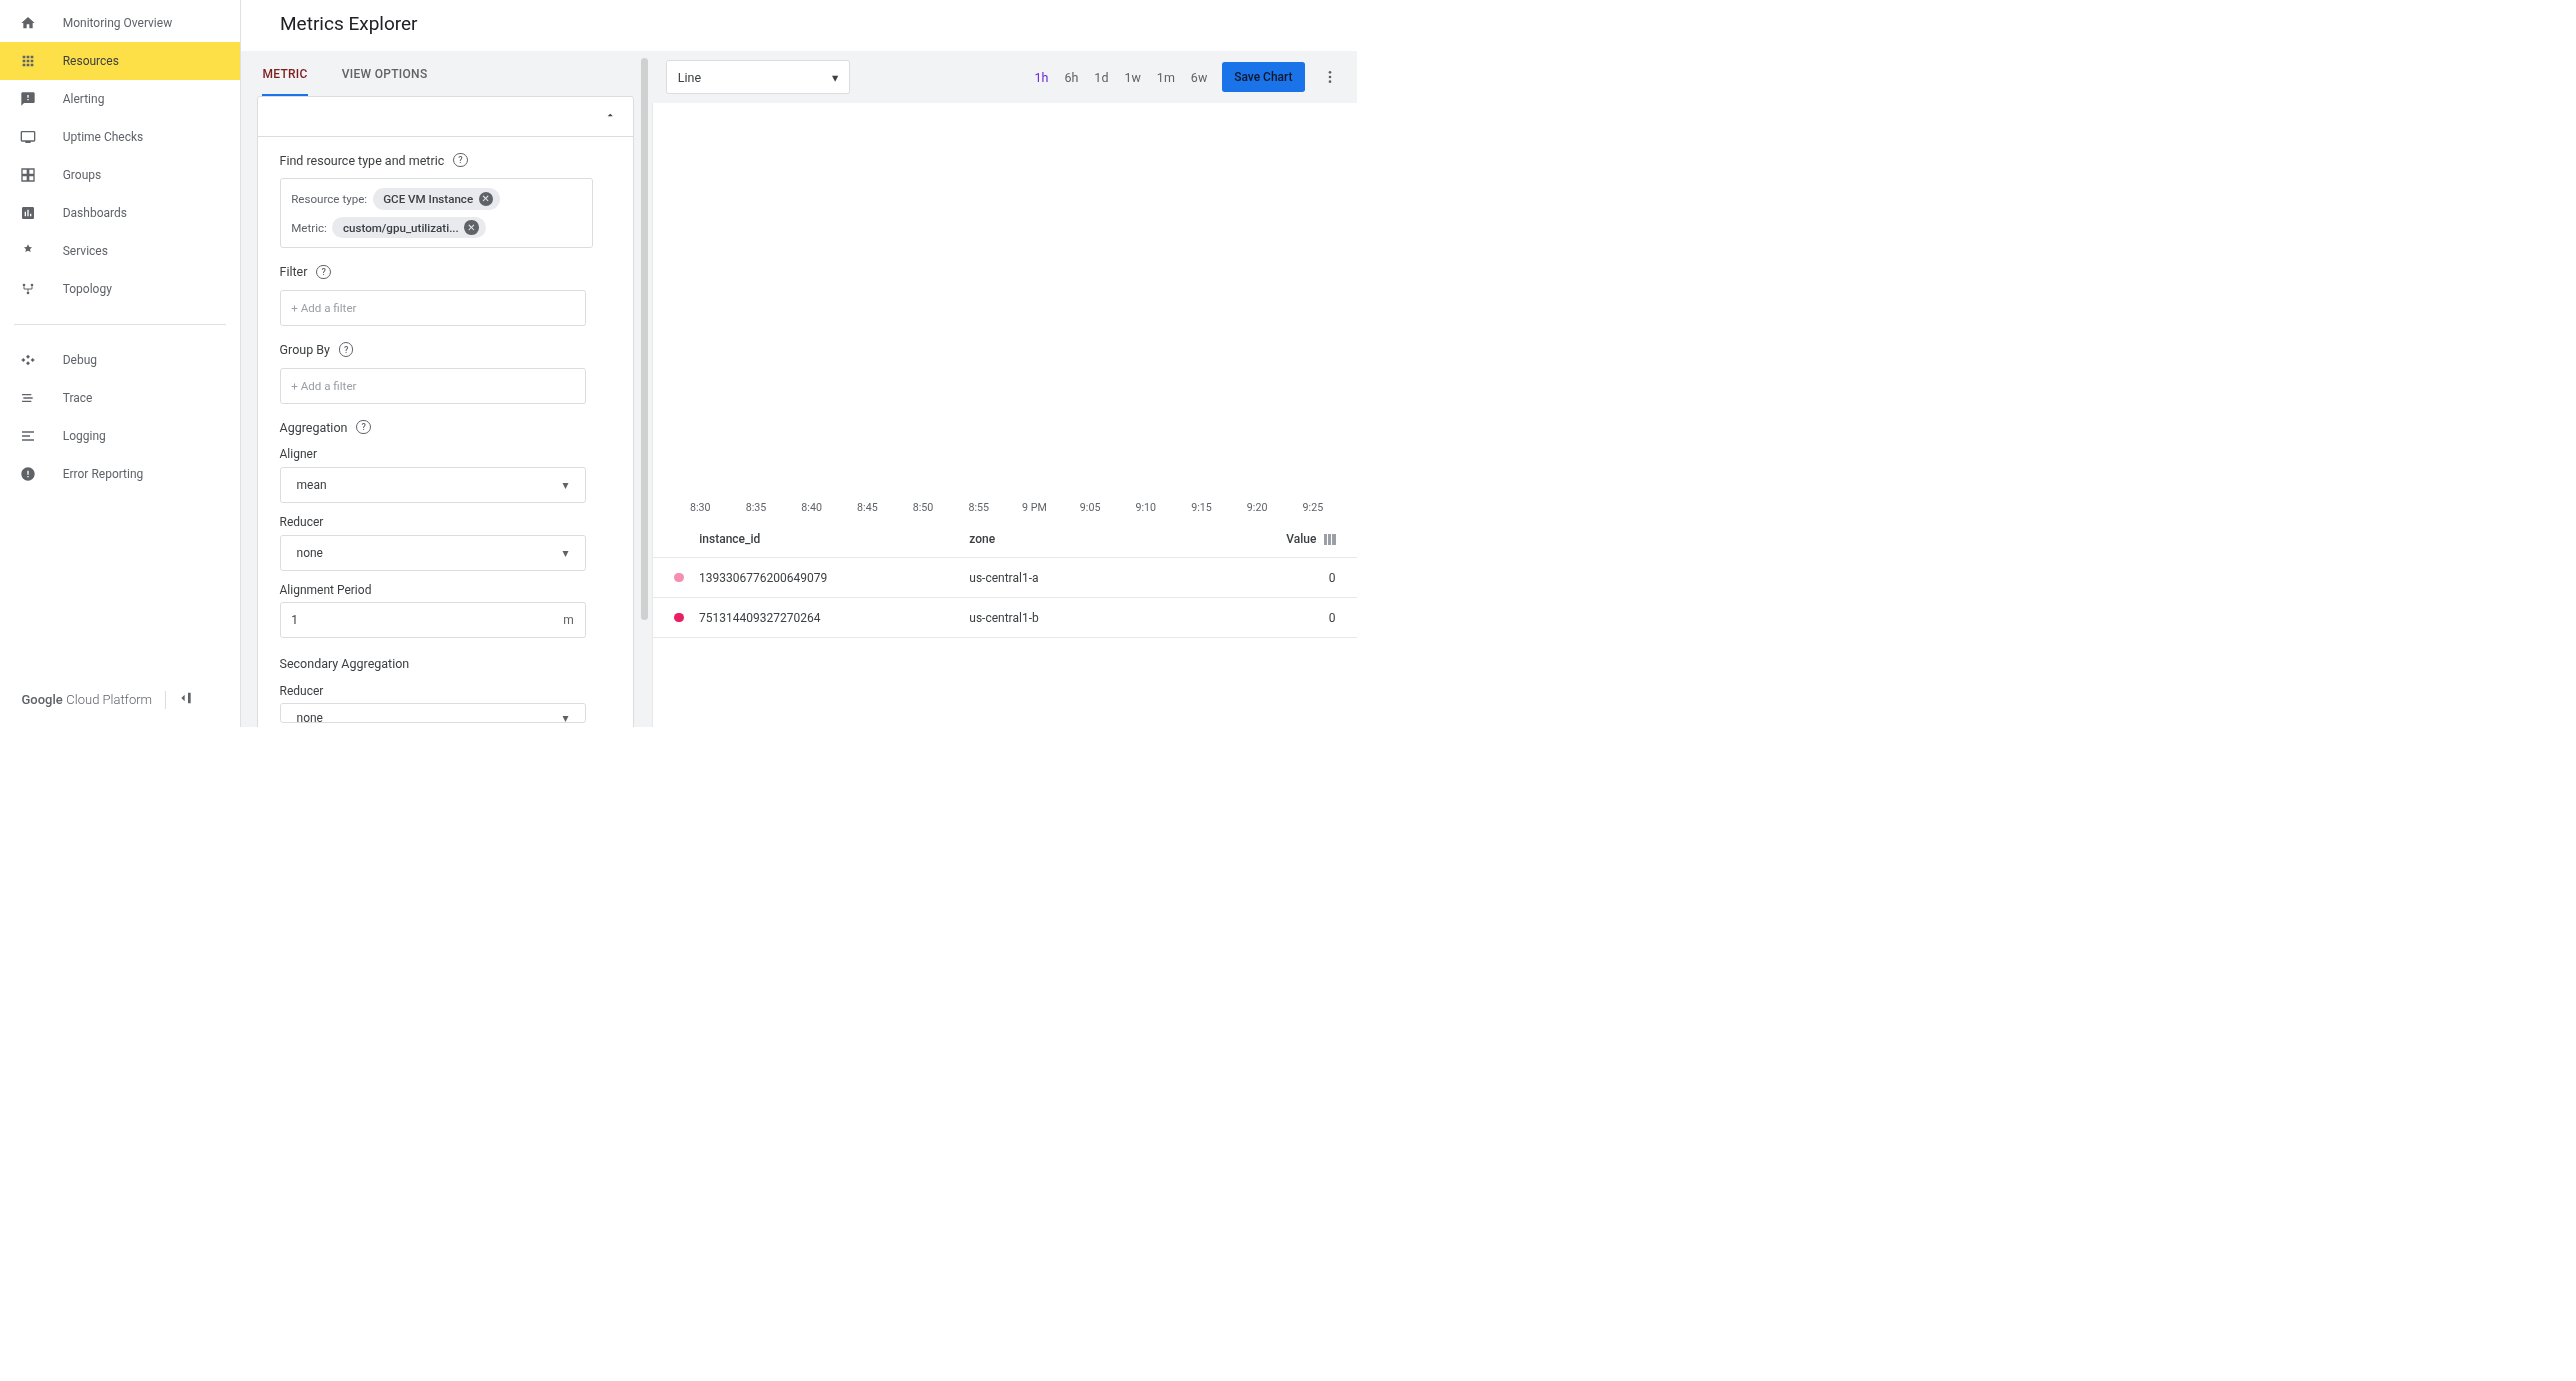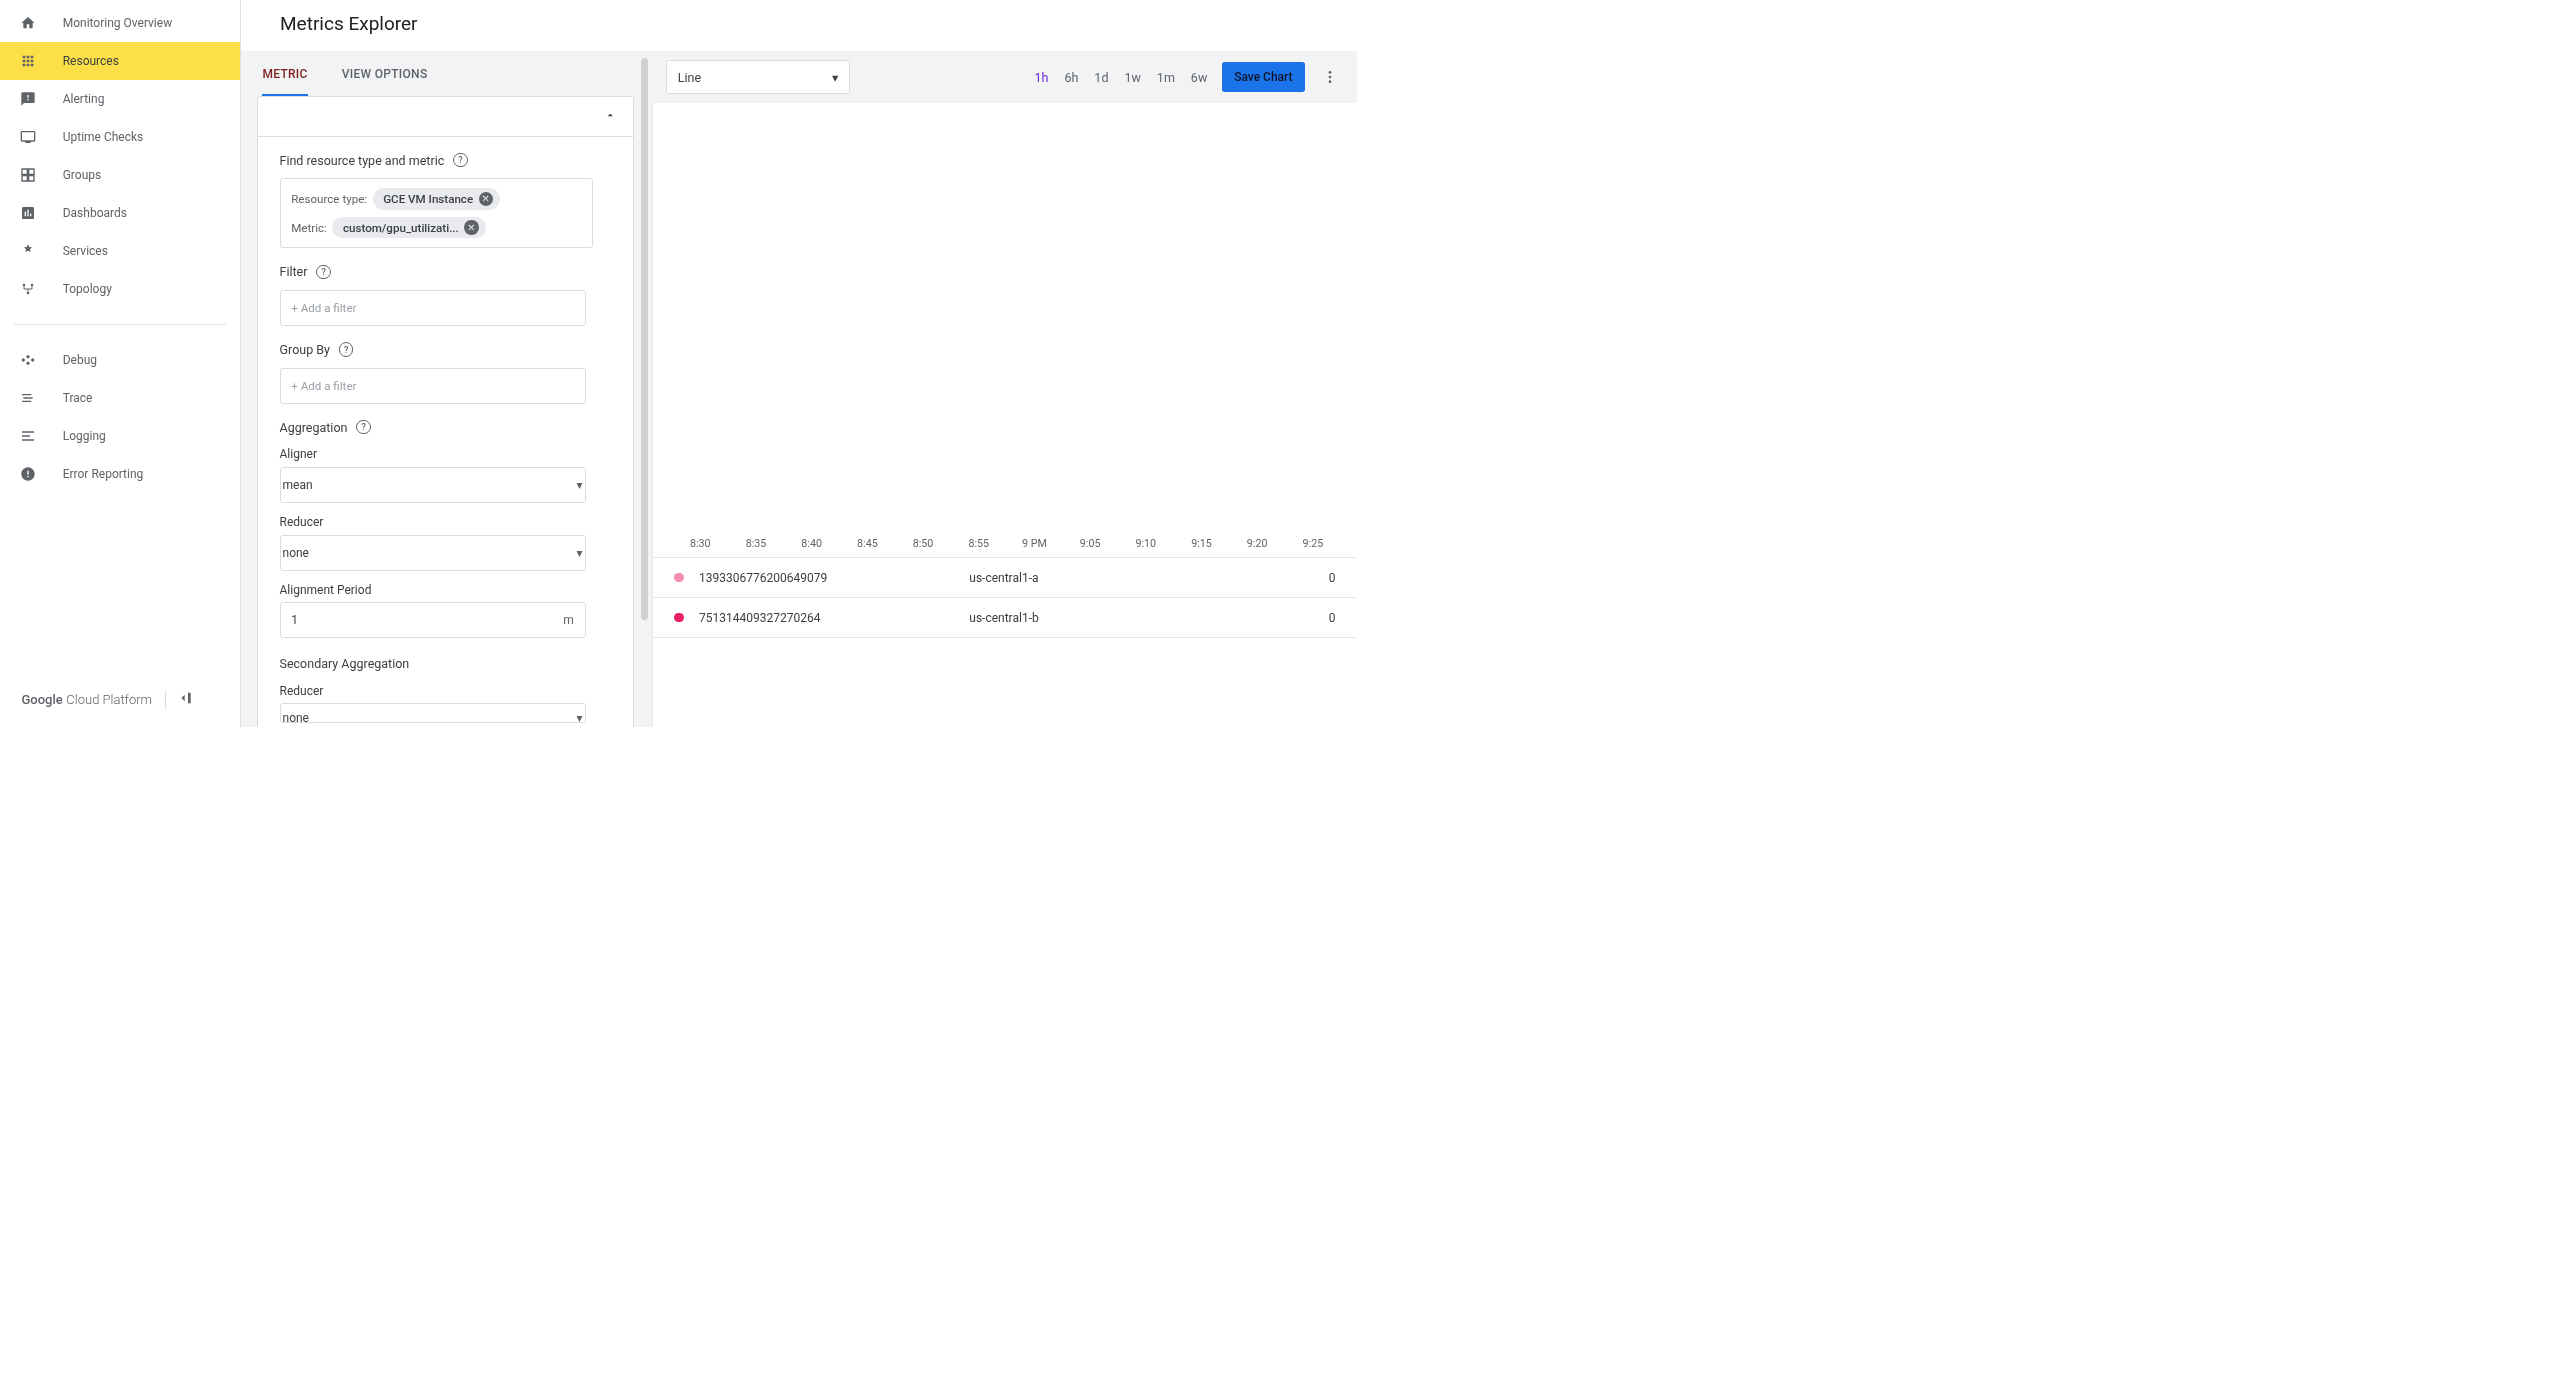--- a/index.html
+++ b/index.html
@@ -36,21 +36,21 @@
 .section-label:first-child { margin-top: 0; }
 .help-circle { width: 14.3px; height: 14.3px; border: 1.3px solid #5f6368; border-radius: 50%; display: inline-flex; align-items: center; justify-content: center; font-size: 9px; color: #5f6368; font-weight: 500; }
 
 .chip-box { border: 0.9px solid #dadce0; border-radius: 2.7px; padding: 9px 10.7px; display: flex; flex-direction: column; gap: 7.2px; }
 .chip-row { display: flex; align-items: center; gap: 5.4px; font-size: 11.6px; color: #5f6368; }
 .chip { background: #e8eaed; border-radius: 12.5px; padding: 3.6px 7.2px 3.6px 10.7px; color: #3c4043; font-size: 11.6px; font-weight: 500; display: inline-flex; align-items: center; gap: 5.4px; }
 .chip .close { width: 14.3px; height: 14.3px; border-radius: 50%; background: #5f6368; color: #e8eaed; display: inline-flex; align-items: center; justify-content: center; font-size: 9.8px; line-height: 1; cursor: pointer; }
 
 .input-outline { border: 0.9px solid #dadce0; border-radius: 2.7px; height: 36px; display: flex; align-items: center; padding: 0 10.7px; color: #9aa0a6; font-size: 11.6px; cursor: text; width: 306px; }
 .sub-label { font-size: 12px; color: #3c4043; margin-top: 12.5px; margin-bottom: 5.4px; }
-.select-outline { border: 0.9px solid #dadce0; border-radius: 2.7px; height: 36px; display: flex; align-items: center; justify-content: space-between; padding: 0 2px; color: #3c4043; font-size: 12px; cursor: pointer; width: 306px; }
+.select-outline { border: 0.9px solid #dadce0; border-radius: 2.7px; height: 36px; display: flex; align-items: center; justify-content: space-between; padding: 0 16px; color: #3c4043; font-size: 12px; cursor: pointer; width: 306px; }
 .select-outline .arrow { color: #5f6368; }
 .input-with-suffix { border: 0.9px solid #dadce0; border-radius: 2.7px; height: 36px; display: flex; align-items: center; justify-content: space-between; padding: 0 10.7px; color: #3c4043; font-size: 12px; width: 306px; }
 
 
 .chart-panel { flex: 1; background: #f1f3f4; display: flex; flex-direction: column; }
 .chart-toolbar { display: flex; align-items: center; padding: 9px 14.3px; gap: 9px; }
 .chart-type { background: #fff; border: 0.9px solid #dadce0; border-radius: 2.7px; height: 34px; width: 184px; display: flex; align-items: center; justify-content: space-between; padding: 0 10.7px; cursor: pointer; font-size: 12.5px; color: #3c4043; }
 .time-ranges { margin-left: auto; display: flex; align-items: center; gap: 16px; font-size: 12.5px; color: #5f6368; }
 .time-ranges span { cursor: pointer; }
 .time-ranges span.active { color: #6d28d9; }
@@ -318,20 +318,32 @@
               <span>8:55</span>
               <span>9 PM</span>
               <span>9:05</span>
               <span>9:10</span>
               <span>9:15</span>
               <span>9:20</span>
               <span>9:25</span>
             </div>
           </div>
           <div class="legend-table">
+            <div class="legend-head">
+              <div class="c1">instance_id</div>
+              <div class="c2">zone</div>
+              <div class="c3">
+                <span>Value</span>
+                <span class="columns-icon">
+                    <i></i>
+                    <i></i>
+                    <i></i>
+                  </span>
+              </div>
+            </div>
             <div class="legend-row">
               <div class="c1">
                   <span class="dot" style="background:#f48fb1"></span>
                   <span>1393306776200649079</span>
                 </div>
               <div class="c2">us-central1-a</div>
               <div class="c3">0</div>
             </div>
             <div class="legend-row" style="border-bottom:0.9px solid #e8e8e8">
               <div class="c1">

